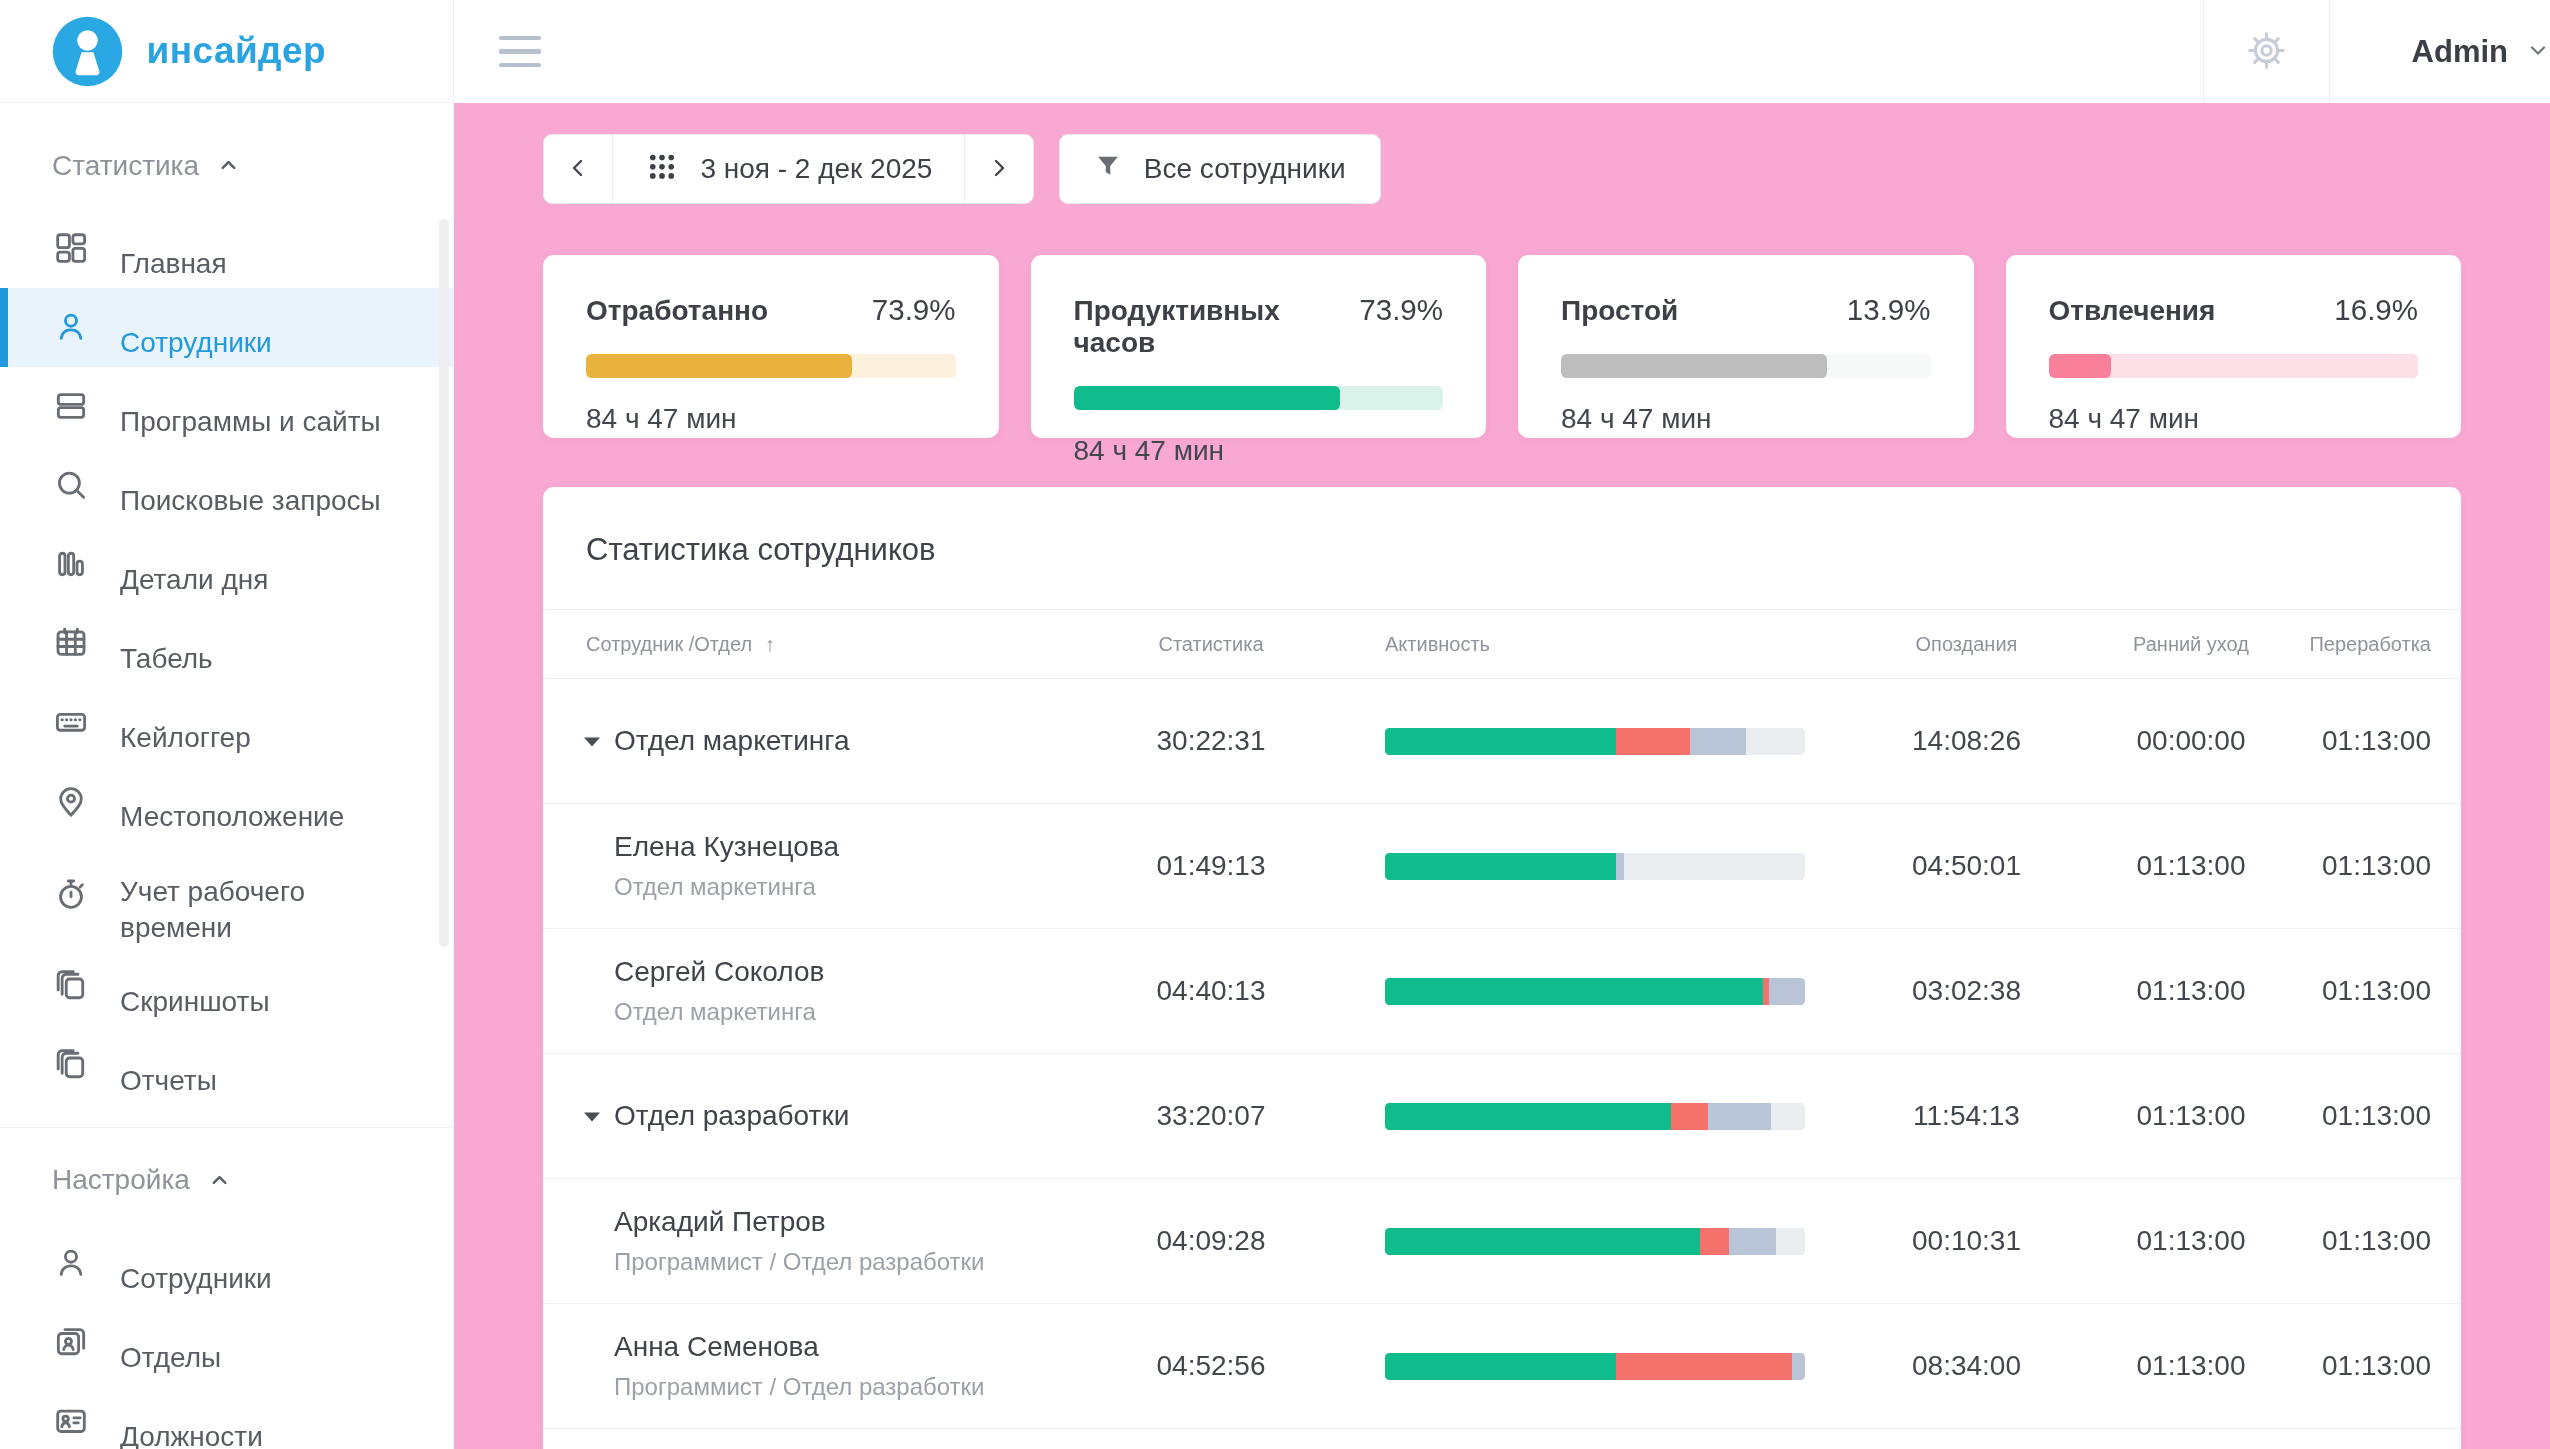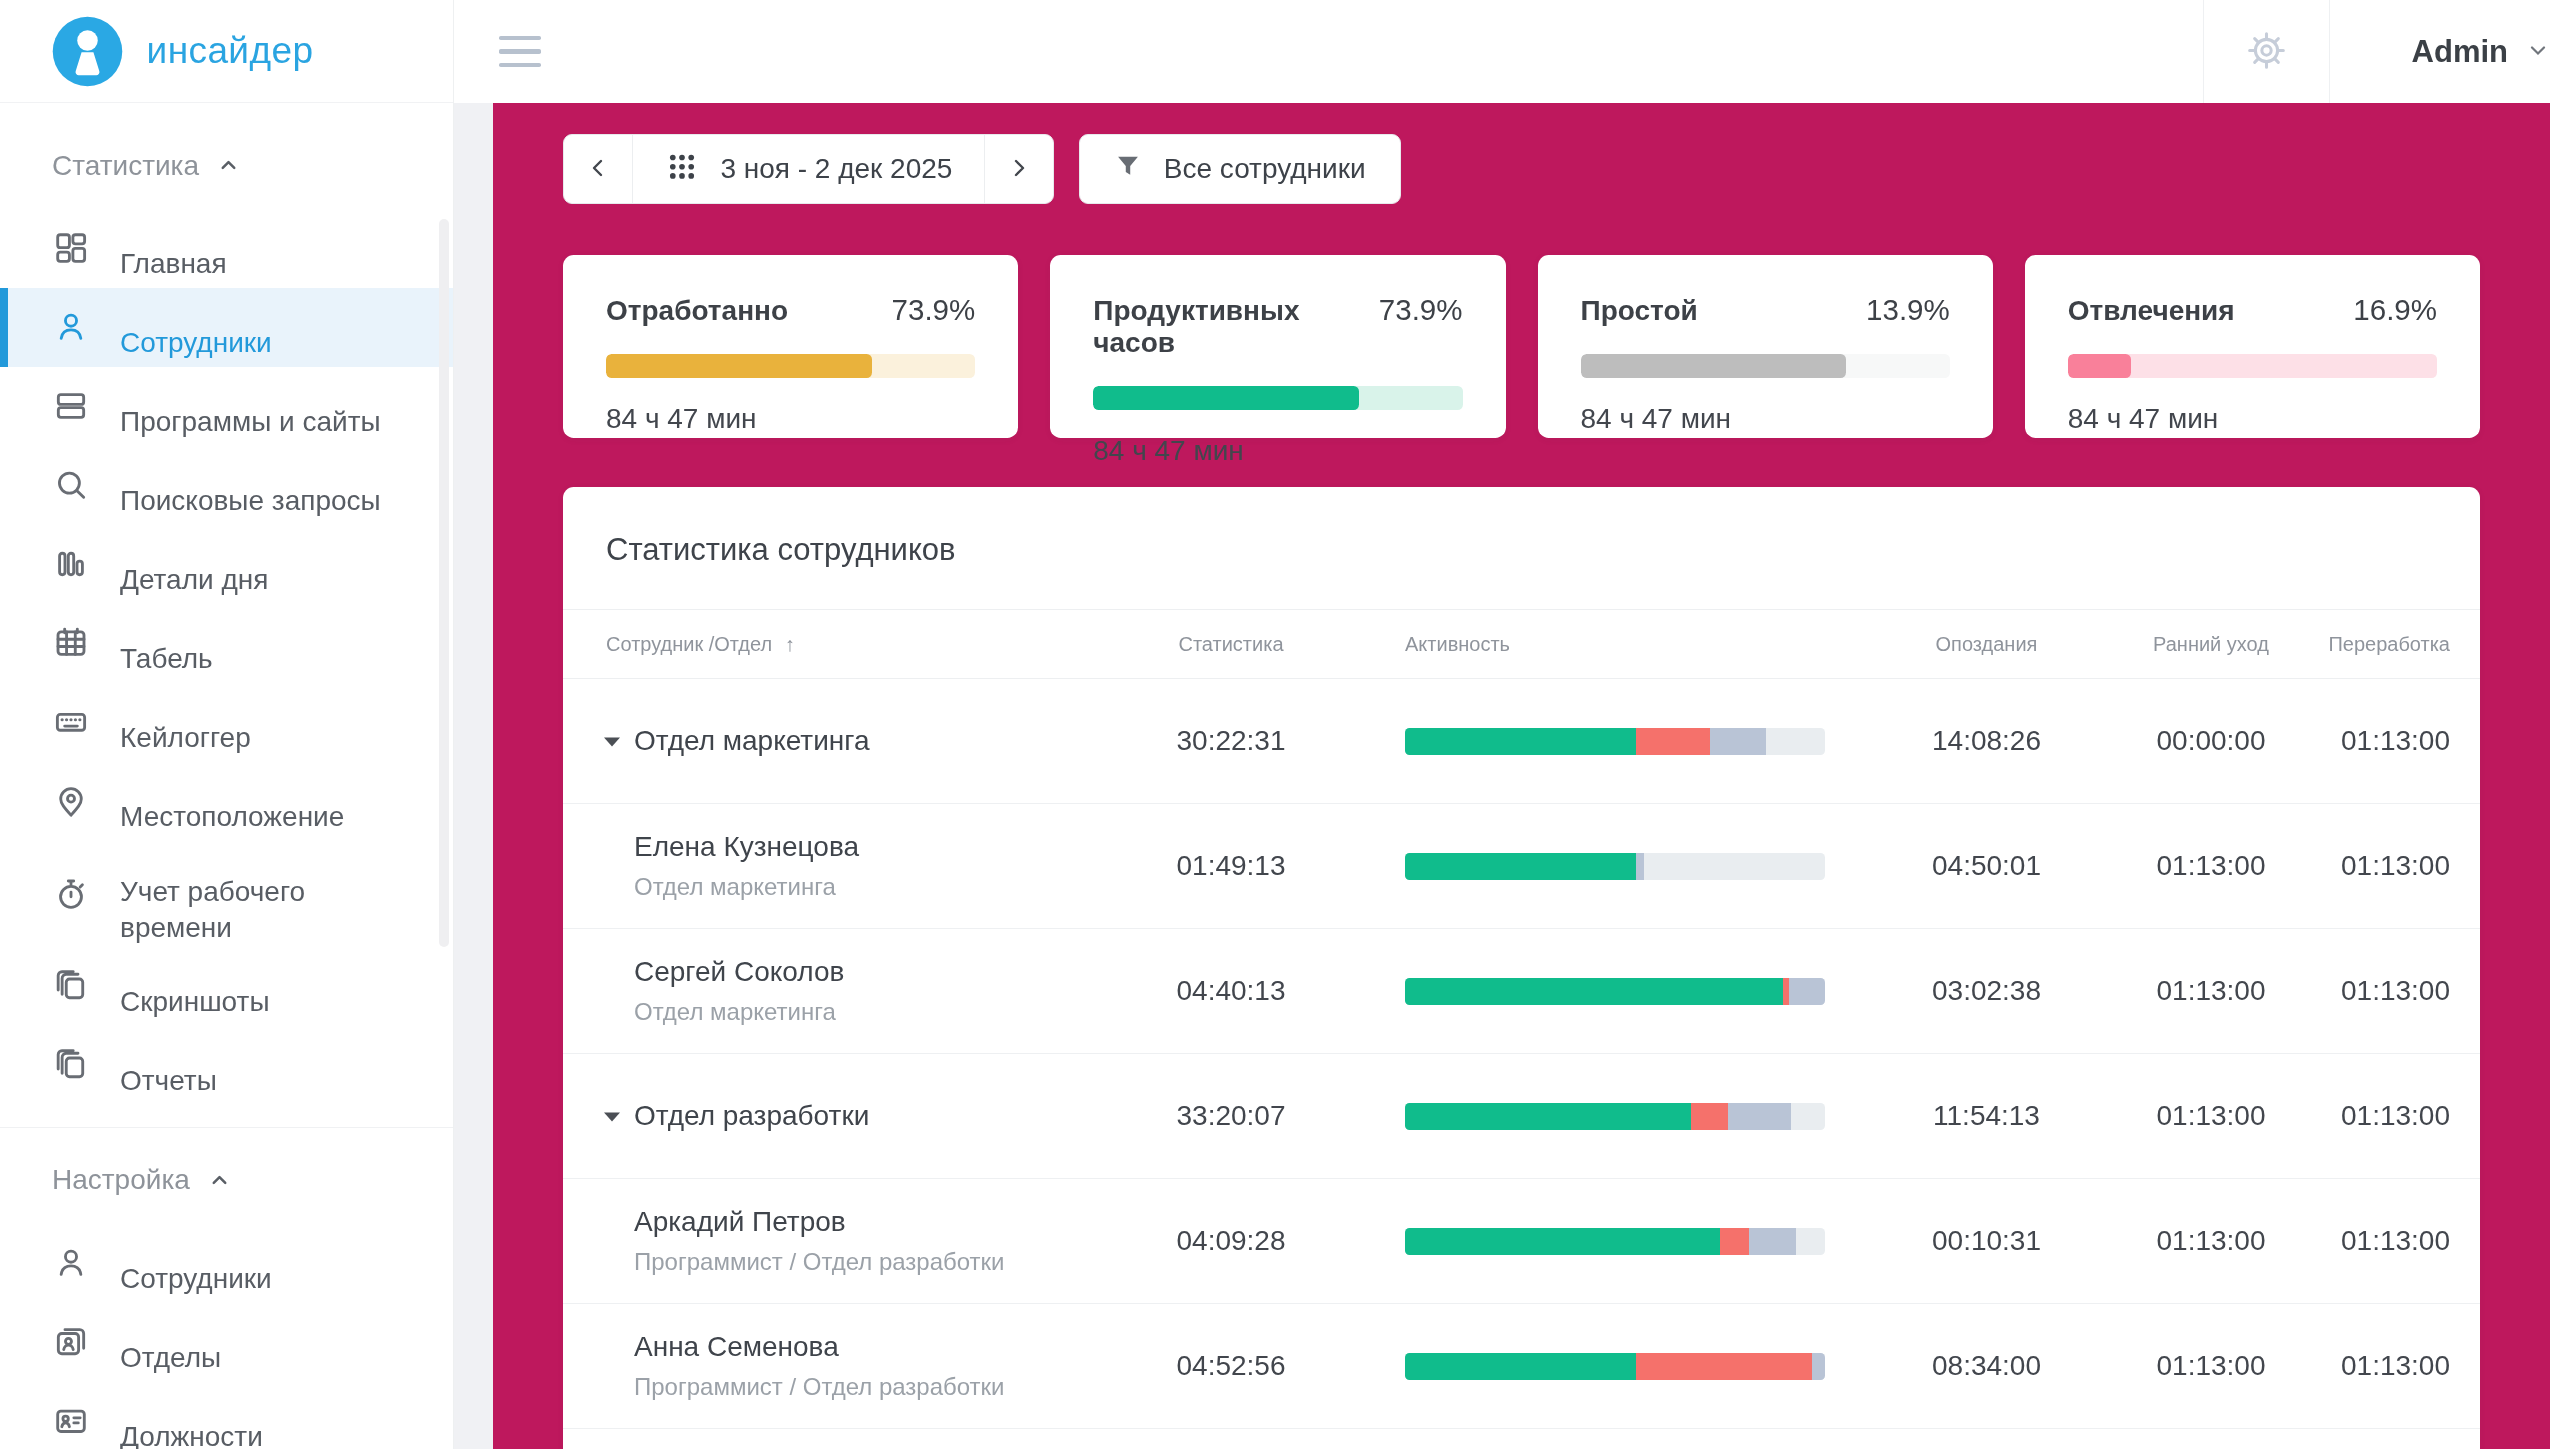--- a/index.html
+++ b/index.html
@@ -4,21 +4,21 @@
 <style>
   * { margin:0; padding:0; box-sizing:border-box; }
   html,body { width:2550px; height:1449px; overflow:hidden; }
   body { font-family:"Liberation Sans","DejaVu Sans",sans-serif; background:#f0f1f4; }
   .app { display:flex; width:2550px; height:1449px; }
 
   
   .sidebar { width:454px; flex:none; background:#fff; border-right:1.8px solid #eef0f1; display:flex; flex-direction:column; position:relative; }
   .logo-row { height:103px; flex:none; display:flex; align-items:center; padding-left:48px; gap:19.6px; border-bottom:1.8px solid #f1f2f4; }
   .logo-mark svg { width:79px; height:79px; display:block; }
-  .brand { font-size:37px; font-weight:400; color:#2aa4e1; letter-spacing:0.4px; }
+  .brand { font-size:37px; font-weight:700; color:#2aa4e1; letter-spacing:0.4px; }
   .nav { flex:1; padding-top:10.7px; overflow:hidden; }
   .nav-label { display:flex; align-items:center; gap:18px; padding-left:52px; color:#8e939a; font-size:28px; margin:36px 0 27px; }
   .nav-label svg { width:23px; height:23px; color:#5a5f66; }
   .nav-item { display:flex; align-items:center; gap:30px; padding-left:52px; min-height:79px; font-size:28px; color:#585d64; cursor:pointer; position:relative; }
   .nav-item svg { width:38px; height:38px; flex:none; color:#696d74; }
   .nav-item .lbl { line-height:1.3; padding-right:32px;margin-top:33px; }
   .nav-item.active { background:#e9f3fb; color:#2299da; font-weight:500; }
   .nav-item.active::before { content:""; position:absolute; left:0; top:0; bottom:0; width:8px; background:#2299da; }
   .nav-item.active svg { color:#2299da; }
   .nav-divider { border-top:1.8px solid #f0f1f3; margin-top:23px; }
@@ -30,21 +30,21 @@
   .burger { margin-left:45px; display:flex; flex-direction:column; gap:9px; width:42px; cursor:pointer; }
   .burger span { height:4.5px; background:#b7c1ce; border-radius:1.8px; }
   .topbar-right { margin-left:auto; display:flex; align-items:stretch; height:100%; }
   .gear-box { width:127px; border-left:1.8px solid #eef0f2; border-right:1.8px solid #eef0f2; display:flex; align-items:center; justify-content:center; color:#c6cdd9; cursor:pointer; }
   .gear-box svg { width:43px; height:43px; }
   .admin-box { width:220px; display:flex; align-items:center; justify-content:flex-end; gap:18px; cursor:pointer; }
   .admin-name { font-size:31px; font-weight:600; color:#3b4046; }
   .admin-box svg { width:24px; height:24px; color:#70757c; }
 
   
-  .content { flex:1; background:#be185d; padding:31px 70px 0; overflow:hidden;margin-left:39px; }
+  .content { flex:1; background:#f9a8d4; padding:31px 89px 0; overflow:hidden; }
 
   .toolbar { display:flex; gap:25px; margin-bottom:51px; }
   .btn-group { display:flex; background:#fff; border:1.8px solid #e7e9ec; border-radius:9px; height:70px; overflow:hidden; }
   .nav-btn { width:68px; display:flex; align-items:center; justify-content:center; color:#43474e; cursor:pointer; }
   .nav-btn svg { width:24px; height:24px; }
   .date-btn { display:flex; align-items:center; gap:21.4px; padding:0 32px; border-left:1.8px solid #eceef0; border-right:1.8px solid #eceef0; font-size:28px; color:#3d4249; cursor:pointer; }
   .date-btn svg { width:34px; height:34px; color:#3d4249; }
   .filter-btn { display:flex; align-items:center; gap:21.4px; background:#fff; border:1.8px solid #e7e9ec; border-radius:9px; height:70px; padding:0 34px; font-size:28px; color:#3d4249; cursor:pointer; }
   .filter-btn svg { width:28px; height:28px; color:#686d74; }
 

